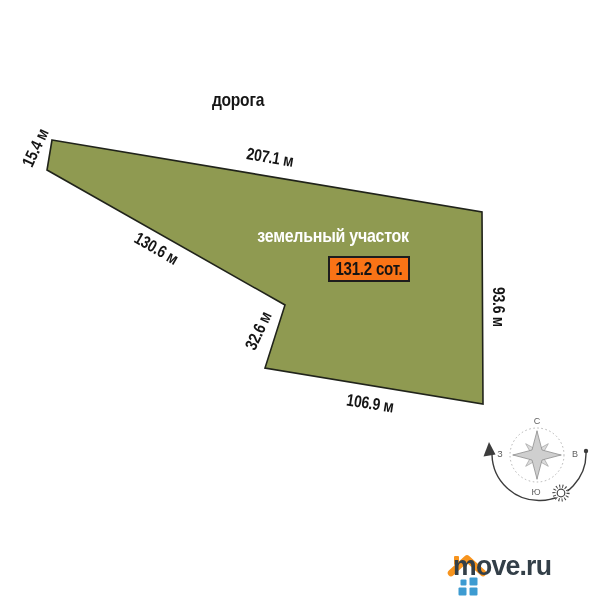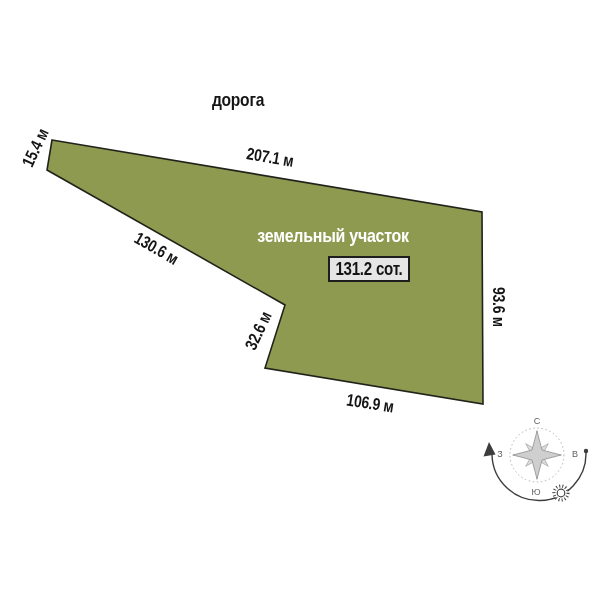--- a/index.html
+++ b/index.html
@@ -14,21 +14,21 @@
     transform:translate(-50%,-50%) rotate(var(--rot,0deg)) scaleX(0.82);
   }
   .road{font-size:19px;--rot:0deg;}
   .plot-name{
     position:absolute;color:var(--plot-label-text,#fff);font-size:19px;font-weight:bold;
     letter-spacing:-0.3px;white-space:nowrap;
     transform:translate(-50%,-50%) scaleX(0.84);
   }
   .area-box{
     position:absolute;left:328px;top:256px;width:82px;height:26px;
-    background:#e5e5e5;border:2px solid #1d1d1d;box-sizing:border-box;
+    background:#f97316;border:2px solid #1d1d1d;box-sizing:border-box;
     display:flex;align-items:center;justify-content:center;
   }
   .area-box span{
     font-size:18px;font-weight:bold;color:#141414;letter-spacing:-0.3px;
     white-space:nowrap;transform:scaleX(0.84);
   }
   .logo{position:absolute;left:447px;top:552px;display:flex;align-items:flex-end;}
   .logo-text{
     font-size:28px;font-weight:bold;color:var(--logo-text,#333f48);
     letter-spacing:-0.8px;line-height:1;margin-left:6px;margin-bottom:2px;
@@ -76,14 +76,25 @@
   <div class="lbl" style="left:156px;top:249px;--rot:30deg;">130.6 м</div>
   <div class="lbl" style="left:259px;top:331px;--rot:-65deg;">32.6 м</div>
   <div class="lbl" style="left:498px;top:307px;--rot:90deg;">93.6 м</div>
   <div class="lbl" style="left:370px;top:404px;--rot:9deg;">106.9 м</div>
 
   <div class="plot-name" style="left:333px;top:236px;">земельный участок</div>
   <div class="area-box">
     <span>131.2 сот.</span>
   </div>
 
+  <div class="logo">
+    <svg width="40" height="44" viewBox="0 0 40 44">
+      <rect x="7" y="4" width="5" height="9" rx="1" style="fill:var(--logo-roof,#f7941e)"></rect>
+      <path d="M4 21 L20 6.5 L36 21" fill="none" style="stroke:var(--logo-roof,#f7941e)" stroke-width="6.5" stroke-linejoin="round" stroke-linecap="round"></path>
+      <rect x="13.5" y="27.5" width="6" height="6" rx="1" style="fill:var(--logo-windows,#3d9bd1)"></rect>
+      <rect x="22.5" y="25.5" width="8" height="8" rx="1" style="fill:var(--logo-windows,#3d9bd1)"></rect>
+      <rect x="11.5" y="35.5" width="8" height="8" rx="1" style="fill:var(--logo-windows,#3d9bd1)"></rect>
+      <rect x="22.5" y="35.5" width="8" height="8" rx="1" style="fill:var(--logo-windows,#3d9bd1)"></rect>
+    </svg>
+    <span class="logo-text">move.ru</span>
+  </div>
 
 </div>
 
 </body></html>

